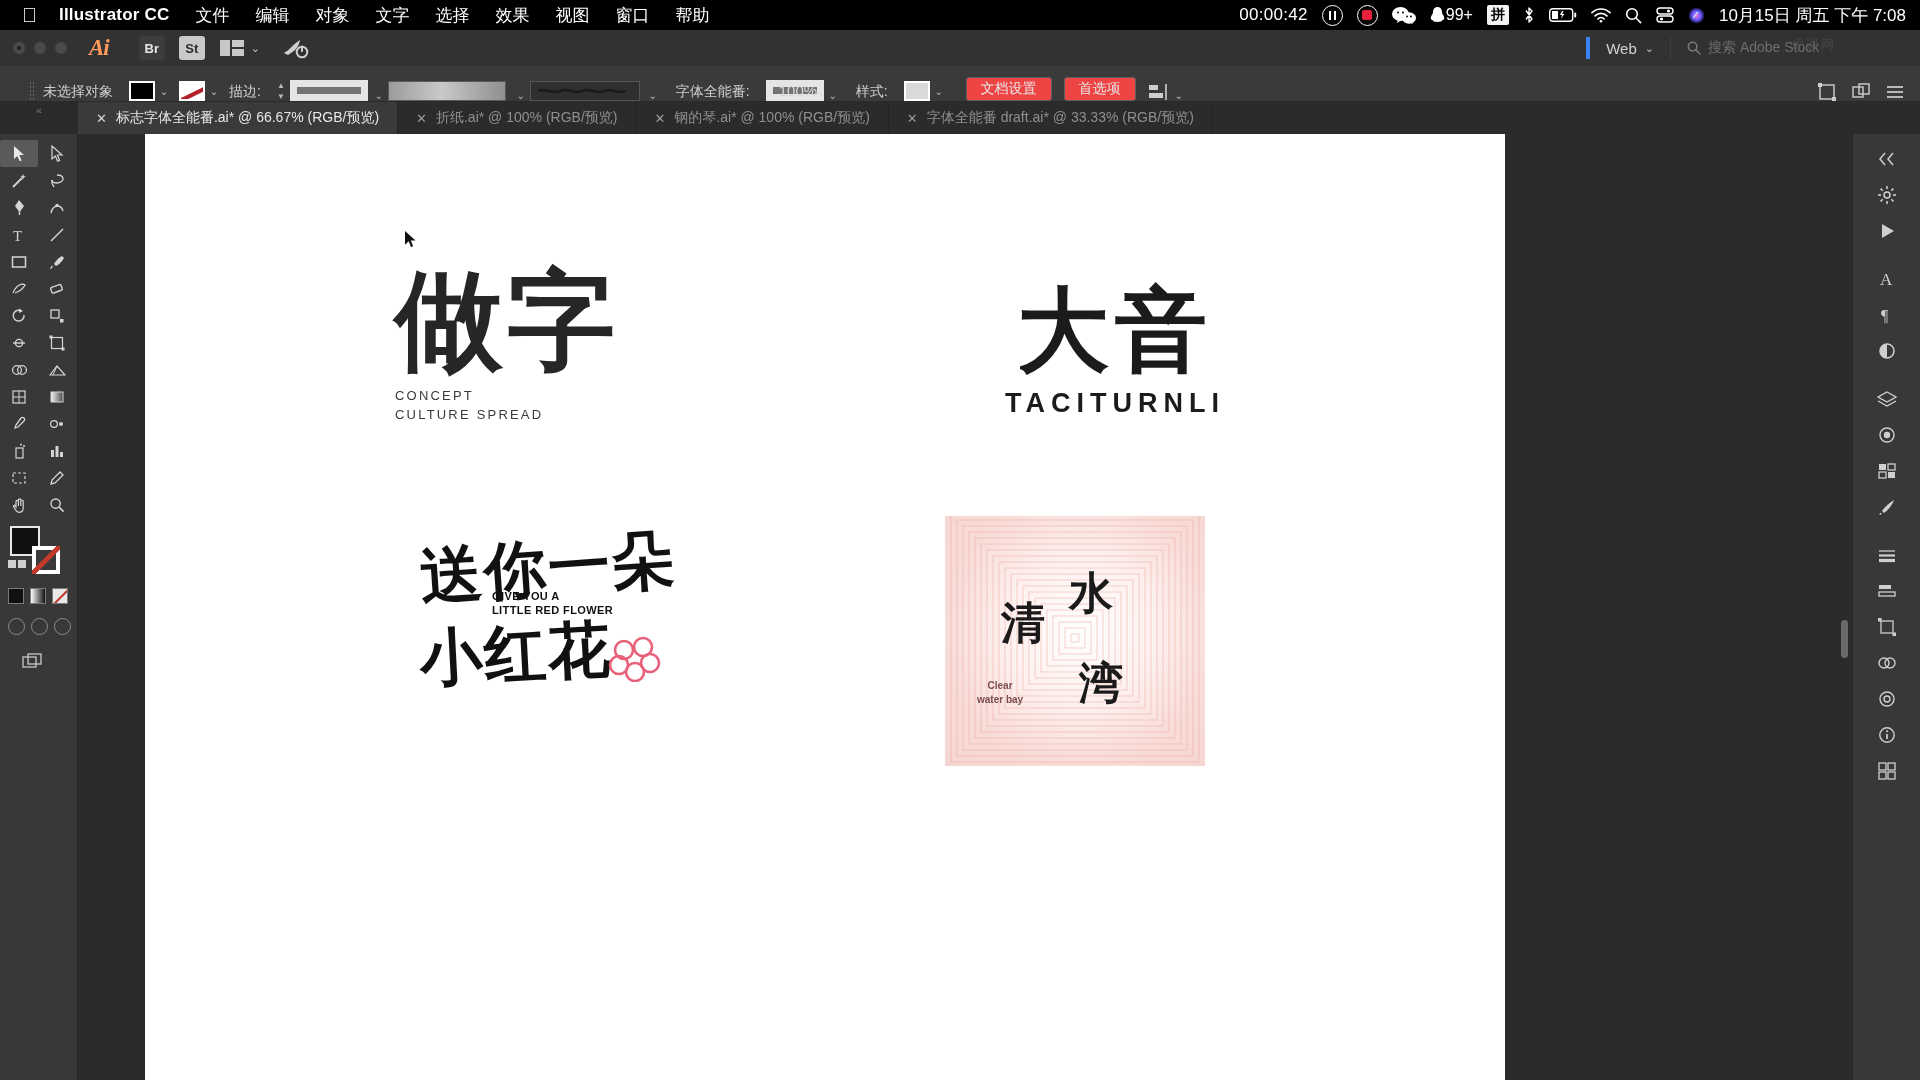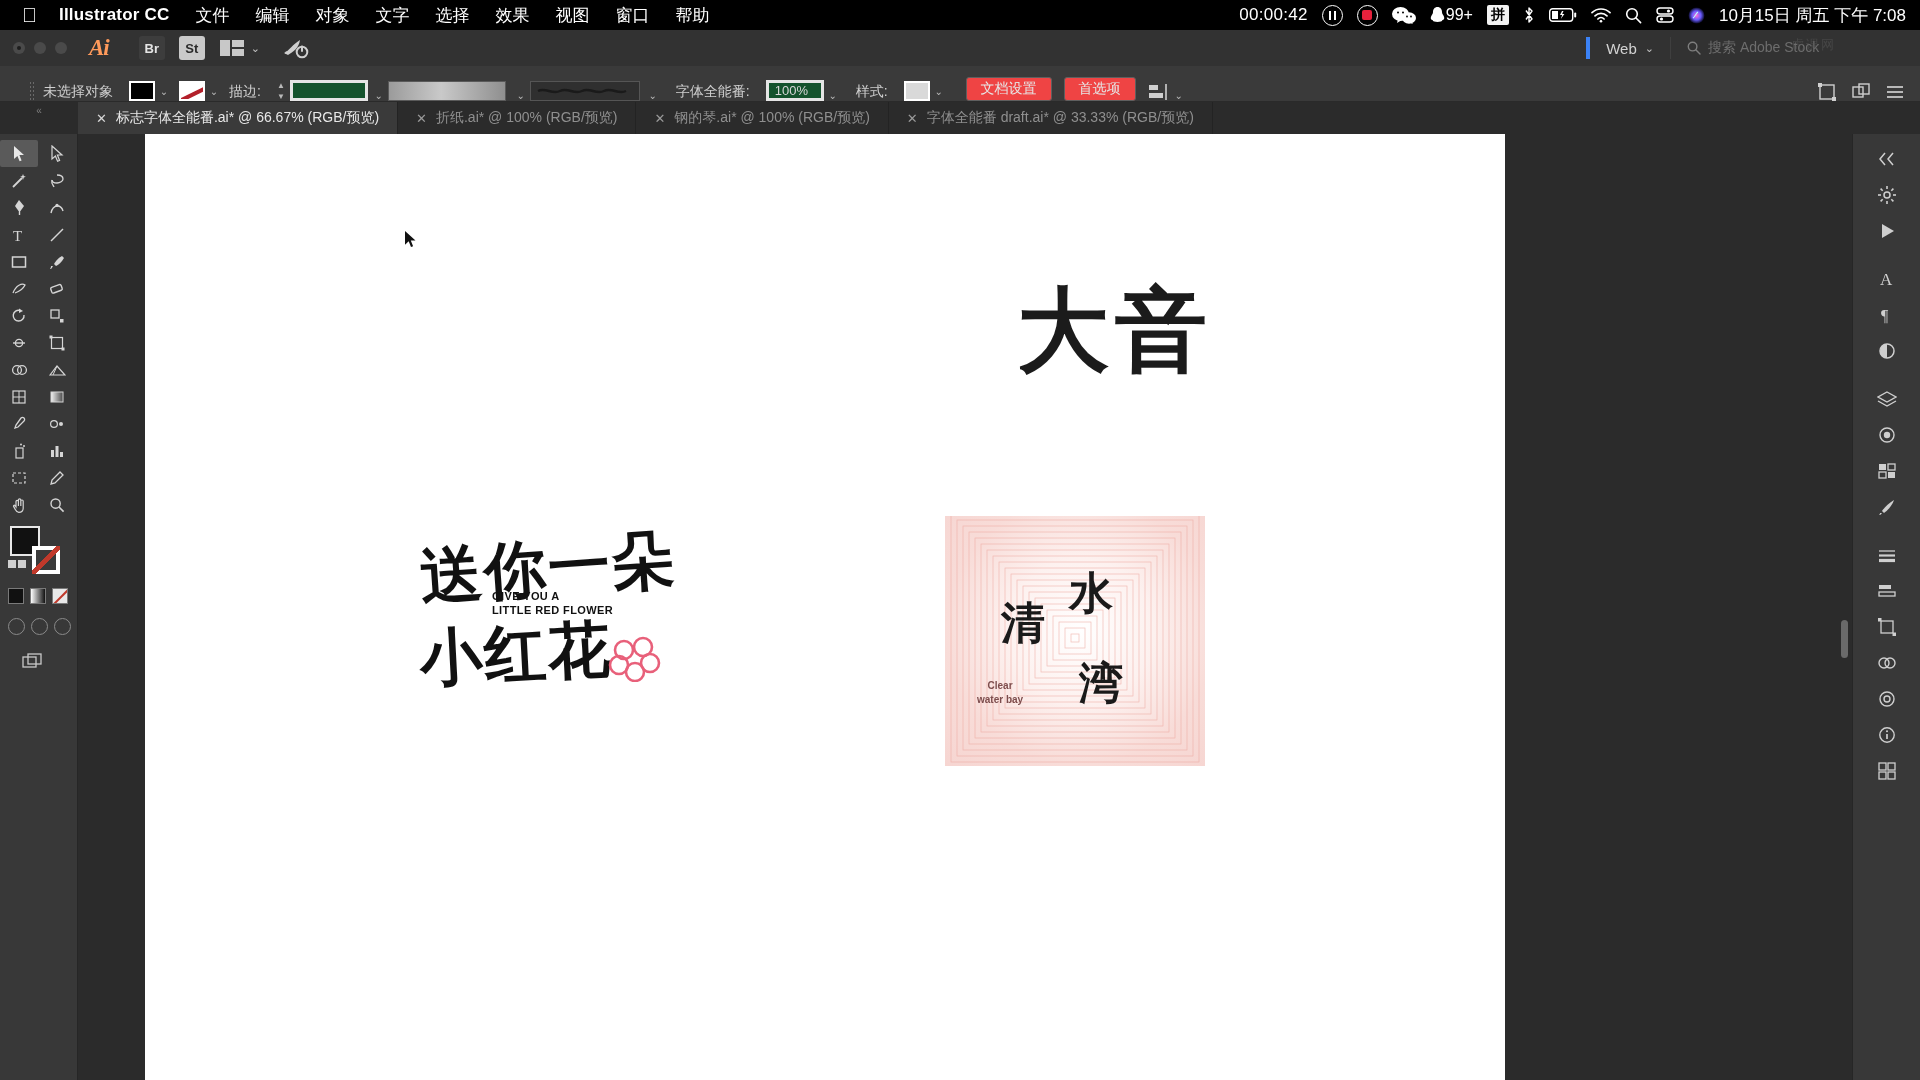--- a/index.html
+++ b/index.html
@@ -85,22 +85,22 @@
     width: 26px; height: 20px; border: 2px solid #ffffff; background: #000;
   }
   .swatch.stroke { background: #fff; position: relative; overflow: hidden; }
   .swatch.stroke::after{
     content:""; position:absolute; left:-6px; top:50%; width:42px; height:4px;
     background:#b3202a; transform: rotate(-26deg);
   }
   .mini-chev { color:#b9b9b9; font-size: 10px; width: 18px; text-align:center; }
   .stepper { display:flex; flex-direction:column; gap:2px; margin-right: 5px; color:#b9b9b9; font-size:8px;}
   .cb-field {
-    height: 21px; background: #14532d; border: 3px solid #e5e5e5;
-    display: flex; align-items: center; padding: 0 6px; color: #d6d6d6; font-size: 13px;
+    height: 21px; background: #737373; border: 7px solid #e5e5e5;
+    display: flex; align-items: center; padding: 0 6px; color: #d6d6d6; font-size: 15px;
   }
   .cb-gradbar { width: 118px; height: 20px; margin-right: 6px;
     background: linear-gradient(to right,#9b9b9b,#c9c9c9 45%,#8f8f8f);
     border:1px solid #5a5a5a; }
   .cb-strokepreview { width: 110px; height: 20px; background:#2f2f2f; border:1px solid #555;
     display:flex;align-items:center;justify-content:center;margin-right:4px;}
   .cb-btn {
     height: 24px; background: #ef4444; border: 1px solid #5f5f5f; border-radius: 3px;
     color: #e6e6e6; font-size: 14px; padding: 0 14px; display: flex; align-items: center;
     margin-right: 12px;
@@ -652,23 +652,31 @@
 
   <div class="canvas-wrap">
     <div class="artboard">
 
       <span class="cursor-arrow">
         <svg width="14" height="19" viewBox="0 0 14 19">
             <path d="M1 1l10.5 9.4H6.8l2.3 5.8-2.1.9-2.3-5.9L1 14.8z" fill="#111"></path>
           </svg>
       </span>
 
+      <div class="art logo1">
+        <div class="logo1-main cjk">做字</div>
+        <div class="logo1-sub">
+          <div>CONCEPT</div>
+          <div>CULTURE SPREAD</div>
+        </div>
+      </div>
 
       <div class="art logo2">
         <div class="logo2-main cjk">大音</div>
+        <div class="logo2-sub">TACITURNLI</div>
       </div>
 
       <div class="art logo3">
         <div class="logo3-row1 cjk">送你一朵</div>
         <div class="logo3-en">
           <div>GIVE YOU A</div>
           <div>LITTLE RED FLOWER</div>
         </div>
         <div class="logo3-row2 cjk">小红花</div>
         <span class="flower">

